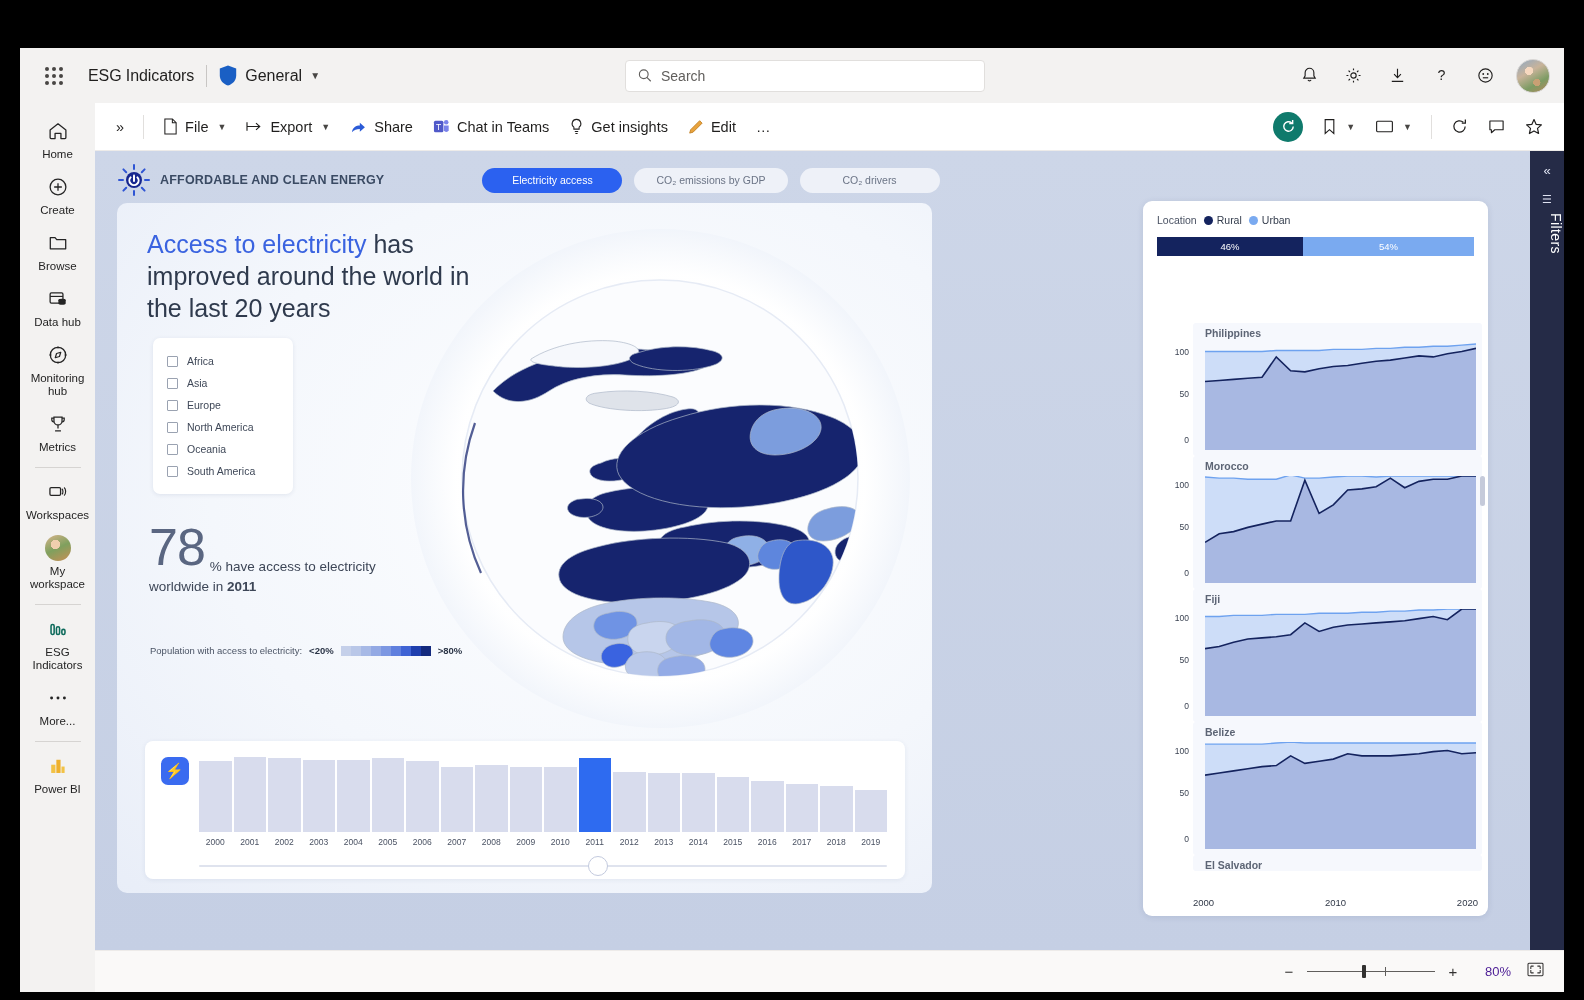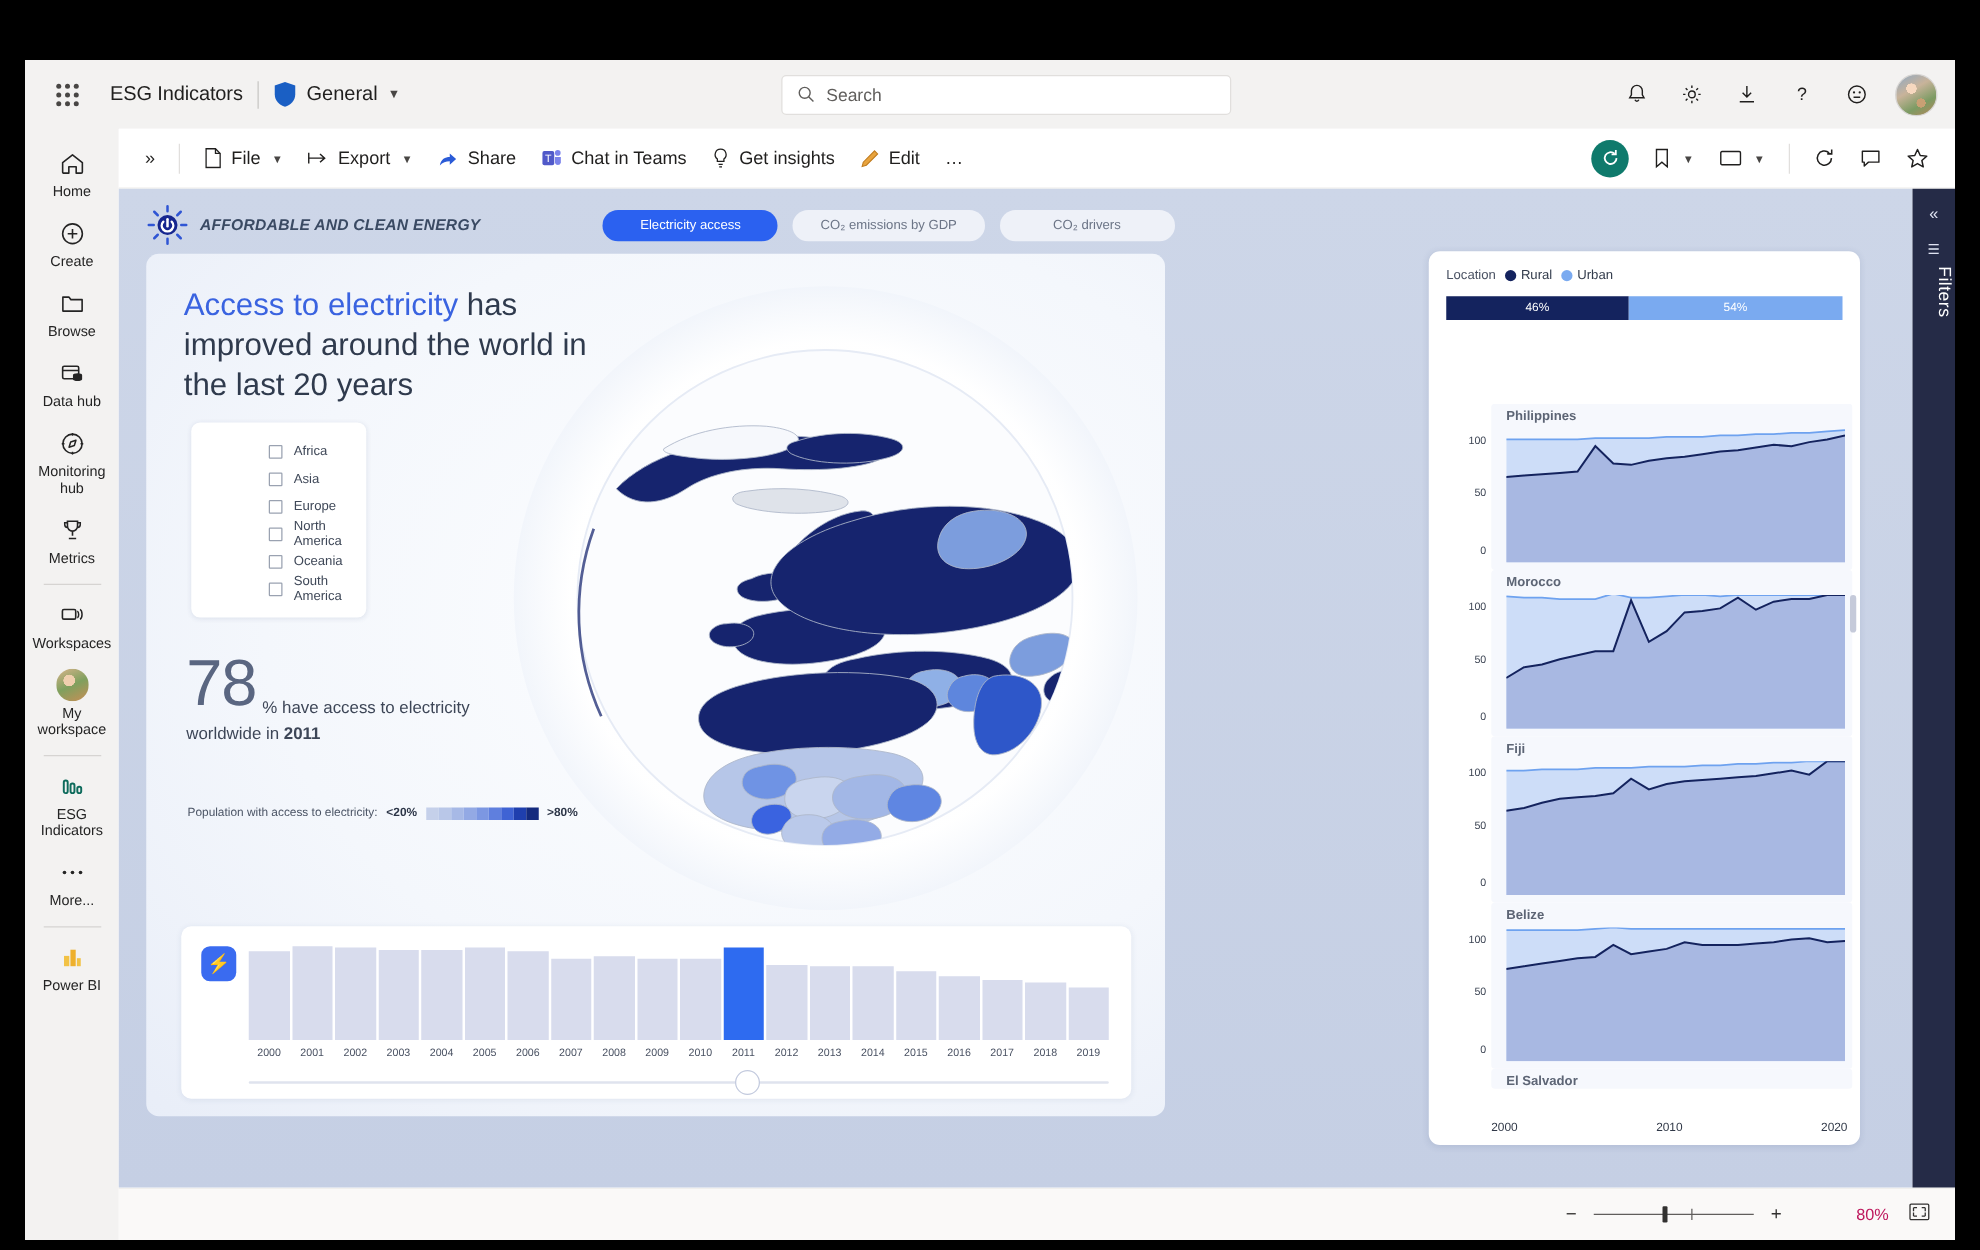--- a/index.html
+++ b/index.html
@@ -108,21 +108,21 @@
   .canvas {
     flex:1; position:relative; overflow:hidden;
     background: linear-gradient(180deg,#cdd6e8 0%, #c5cfe4 100%);
   }
 
   
   .report { position:absolute; inset:0; }
 
   .rpt-head { position:absolute; left:22px; top:10px; right:16px; height:38px; display:flex; align-items:center; }
   .sdg-ico { width:34px; height:34px; flex:0 0 34px; }
-  .sdg-label { font-size:12.5px; font-weight:bold; color:#3a4a63; letter-spacing:0.2px; margin-left:9px;font-style:italic; }
+  .sdg-label { font-size:12.5px; font-weight:bold; color:#3a4a63; letter-spacing:0.2px; margin-left:9px; }
   .pills { display:flex; gap:12px; margin-left:98px; }
   .pill {
     height:25px; padding:0 22px; border-radius:13px; display:flex; align-items:center;
     justify-content:center; font-size:10.5px; color:#6b7486; background:#eef1f8; cursor:pointer;
     min-width:140px;
   }
   .pill.active { background:#2b61f0; color:#fff; font-weight:500; }
 
   
   .card {
@@ -133,21 +133,21 @@
   .headline {
     position:absolute; left:30px; top:25px; width:330px;
     font-size:25px; line-height:32px; color:#2f3a4d; font-weight:400;
   }
   .headline .hl { color:#3a63e0; }
 
   .slicer {
     position:absolute; left:36px; top:135px; width:140px; background:#fff;
     border-radius:7px; padding:12px 12px 12px 14px; box-shadow:0 1px 4px rgba(40,60,110,.10);
   }
-  .slicer-row { display:flex; align-items:center; gap:9px; height:22px; cursor:pointer;margin-left:48px; }
+  .slicer-row { display:flex; align-items:center; gap:9px; height:22px; cursor:pointer; }
   .cbx { width:11px; height:11px; border:1px solid #9aa2b1; border-radius:1px; background:#fff; flex:0 0 11px; }
   .slicer-row span { font-size:10.5px; color:#3f4858; }
 
   .kpi { position:absolute; left:32px; top:316px; width:300px; }
   .kpi .num {
     font-size:52px; line-height:56px; color:#5a6681; font-weight:300; letter-spacing:-1px;
     display:inline-block; vertical-align:bottom;
   }
   .kpi .suf { font-size:13.5px; color:#3d4657; display:inline-block; padding-left:5px; vertical-align:baseline; }
   .kpi .sub { font-size:13.5px; color:#3d4657; margin-top:4px; }
@@ -244,21 +244,21 @@
   
   .status {
     height:42px; flex:0 0 42px; background:#faf9f8; border-top:1px solid #edebe9;
     display:flex; align-items:center; justify-content:flex-end; padding-right:20px; gap:16px;
   }
   .zoomctl { display:flex; align-items:center; gap:10px; }
   .zbtn { font-size:15px; color:#323130; cursor:pointer; width:16px; text-align:center; }
   .ztrack { width:128px; height:1px; background:#605e5c; position:relative; }
   .zthumb { position:absolute; left:55px; top:-6px; width:4px; height:13px; background:#323130; border-radius:1px; cursor:pointer; }
   .ztick { position:absolute; left:78px; top:-4px; width:1px; height:9px; background:#605e5c; }
-  .zpct { font-size:13px; color:#be185d; min-width:34px; text-align:right;margin-left:32px; }
+  .zpct { font-size:13px; color:#4c1d95; min-width:34px; text-align:right; }
   .fitbtn { cursor:pointer; color:#323130; }
 </style>
 </head>
 <body>
 
 <div id="app">
 
   <div class="hdr">
     <div class="waffle">
       <div class="waffle-grid">

